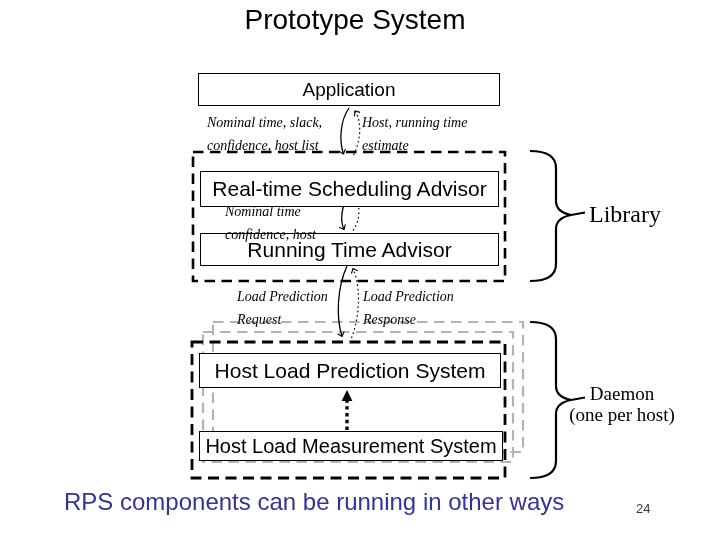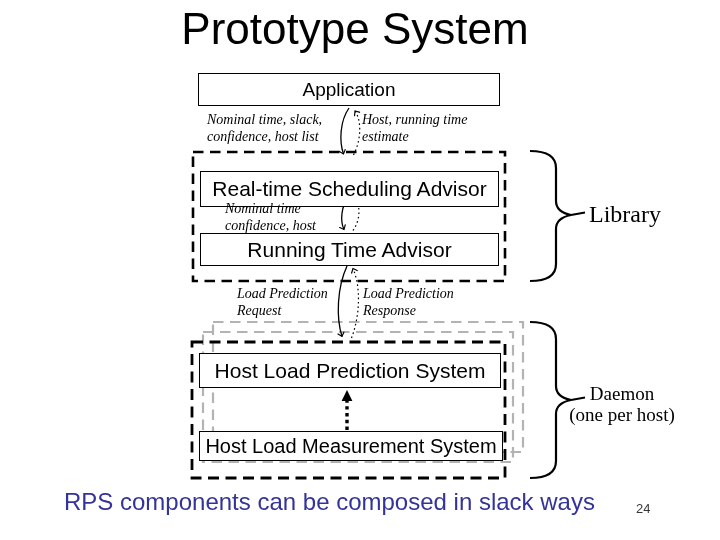--- a/index.html
+++ b/index.html
@@ -2,31 +2,31 @@
 <html><head>
 <meta charset="utf-8">
 <style>
   html,body{margin:0;padding:0;background:#ffffff;}
   #slide{
     position:relative;width:720px;height:540px;background:#ffffff;
     font-family:"Liberation Sans",sans-serif;overflow:hidden;
   }
   .title{
     position:absolute;left:0;top:4px;width:710px;text-align:center;
-    font-size:44px;color:#000;letter-spacing:0px;
+    font-size:28px;color:#000;letter-spacing:0px;
   }
   #gfx{position:absolute;left:0;top:0;width:720px;height:540px;}
   .box{
     position:absolute;background:#ffffff;border:1.4px solid #000;
     display:flex;align-items:center;justify-content:center;
     font-size:21px;color:#000;box-sizing:border-box;
   }
   .alabel{
     position:absolute;font-family:"Liberation Serif",serif;font-style:italic;
-    font-size:14px;line-height:17px;color:#000;white-space:pre-line;
+    font-size:14px;line-height:23px;color:#000;white-space:pre-line;
   }
   .bracelabel{
     position:absolute;font-family:"Liberation Serif",serif;
     font-size:19px;line-height:21px;color:#000;white-space:pre-line;
   }
   .footer{
     position:absolute;left:64px;top:488px;font-size:24px;color:#333399;
   }
   .pagenum{
     position:absolute;left:636px;top:501px;font-size:13px;color:#383838;
@@ -107,16 +107,16 @@
   <div class="alabel" style="left:237px;top:285px;">Load Prediction
 Request</div>
   <div class="alabel" style="left:363px;top:285px;">Load Prediction
 Response</div>
 
 
   <div class="bracelabel" style="left:589px;top:204px;font-size:24px;">Library</div>
   <div class="bracelabel" style="left:563px;top:383px;width:118px;text-align:center;">Daemon
 (one per host)</div>
 
-  <div class="footer">RPS components can be composed in slack ways</div>
+  <div class="footer">RPS components can be running in other ways</div>
   <div class="pagenum">24</div>
 
 </div>
 
 </body></html>

